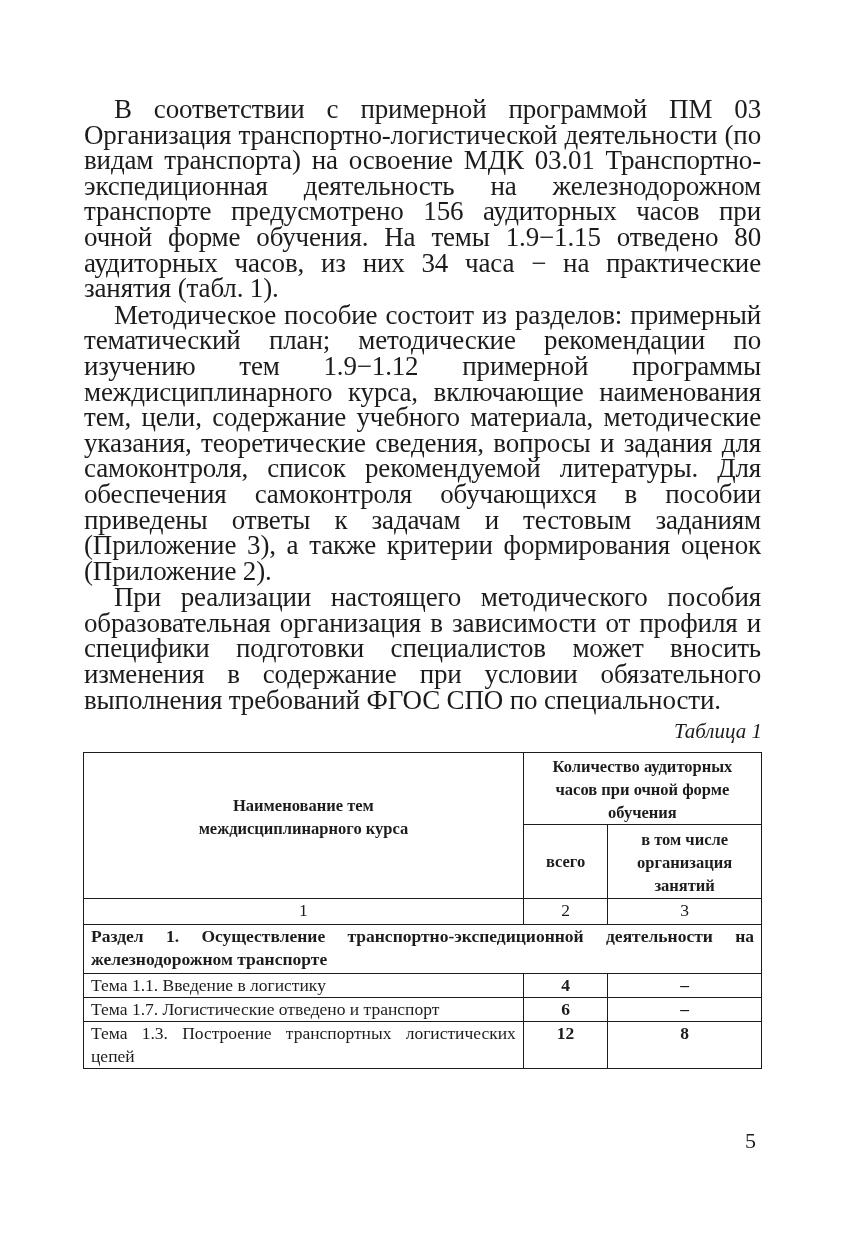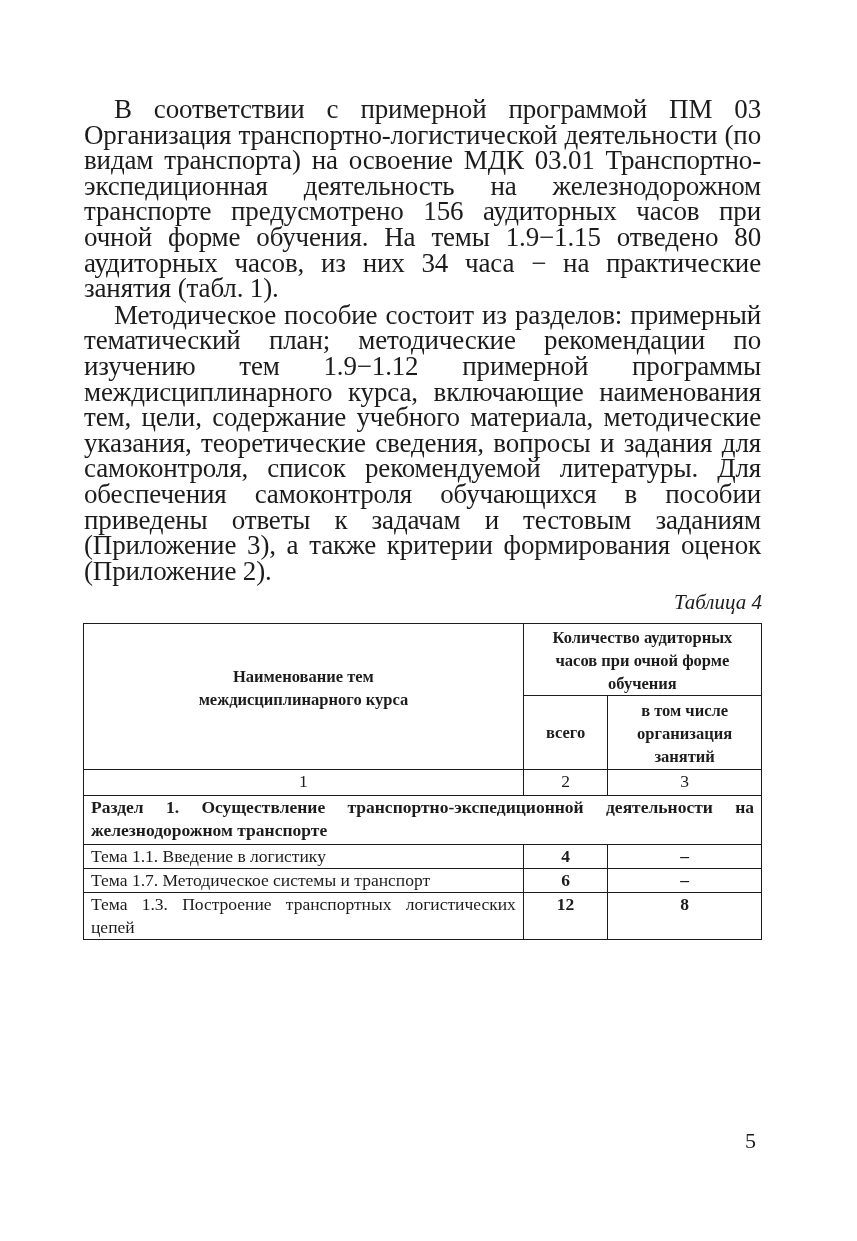--- a/index.html
+++ b/index.html
@@ -47,22 +47,23 @@
     position: absolute; left: 745px; top: 1128px; font-size: 22px;
     font-family: "Liberation Serif", "DejaVu Serif", serif;
   }
 </style>
 </head>
 <body>
 
 <div class="page">
   <p class="para">В соответствии с примерной программой ПМ 03 Организация транспортно-логистической деятельности (по видам транспорта) на освоение МДК 03.01 Транспортно-экспедиционная деятельность на железнодорожном транспорте предусмотрено 156 аудиторных часов при очной форме обучения. На темы 1.9−1.15 отведено 80 аудиторных часов, из них 34 часа − на практические занятия (табл. 1).</p>
   <p class="para">Методическое пособие состоит из разделов: примерный тематический план; методические рекомендации по изучению тем 1.9−1.12 примерной программы междисциплинарного курса, включающие наименования тем, цели, содержание учебного материала, методические указания, теоретические сведения, вопросы и задания для самоконтроля, список рекомендуемой литературы. Для обеспечения самоконтроля обучающихся в пособии приведены ответы к задачам и тестовым заданиям (Приложение 3), а также критерии формирования оценок (Приложение 2).</p>
+  <p class="para">При реализации настоящего методического пособия образовательная организация в зависимости от профиля и специфики подготовки специалистов может вносить изменения в содержание при условии обязательного выполнения требований ФГОС СПО по специальности.</p>
 
-  <div class="table-label">Таблица 4</div>
+  <div class="table-label">Таблица 1</div>
   <div class="table-title">
   </div>
 
   <table class="plan">
     <colgroup>
       <col class="col1">
         <col class="col2">
         <col class="col3">
     </colgroup>
     <tbody>
@@ -83,21 +84,21 @@
     </tr>
     <tr class="section">
       <td colspan="3">Раздел 1. Осуществление транспортно-экспедиционной деятельности на железнодорожном транспорте</td>
     </tr>
     <tr class="topic">
       <td class="name"><span class="b">Тема 1.1.</span> <span>Введение в логистику</span></td>
       <td class="val">4</td>
       <td class="val">–</td>
     </tr>
     <tr class="topic">
-      <td class="name"><span class="b">Тема 1.7.</span> <span>Методическое системы и транспорт</span></td>
+      <td class="name"><span class="b">Тема 1.7.</span> <span>Логистические отведено и транспорт</span></td>
       <td class="val">6</td>
       <td class="val">–</td>
     </tr>
     <tr class="topic">
       <td class="name"><span class="b">Тема 1.3.</span> <span>Построение транспортных логистических цепей</span></td>
       <td class="val">12</td>
       <td class="val">8</td>
     </tr>
   </tbody>
     </table>

